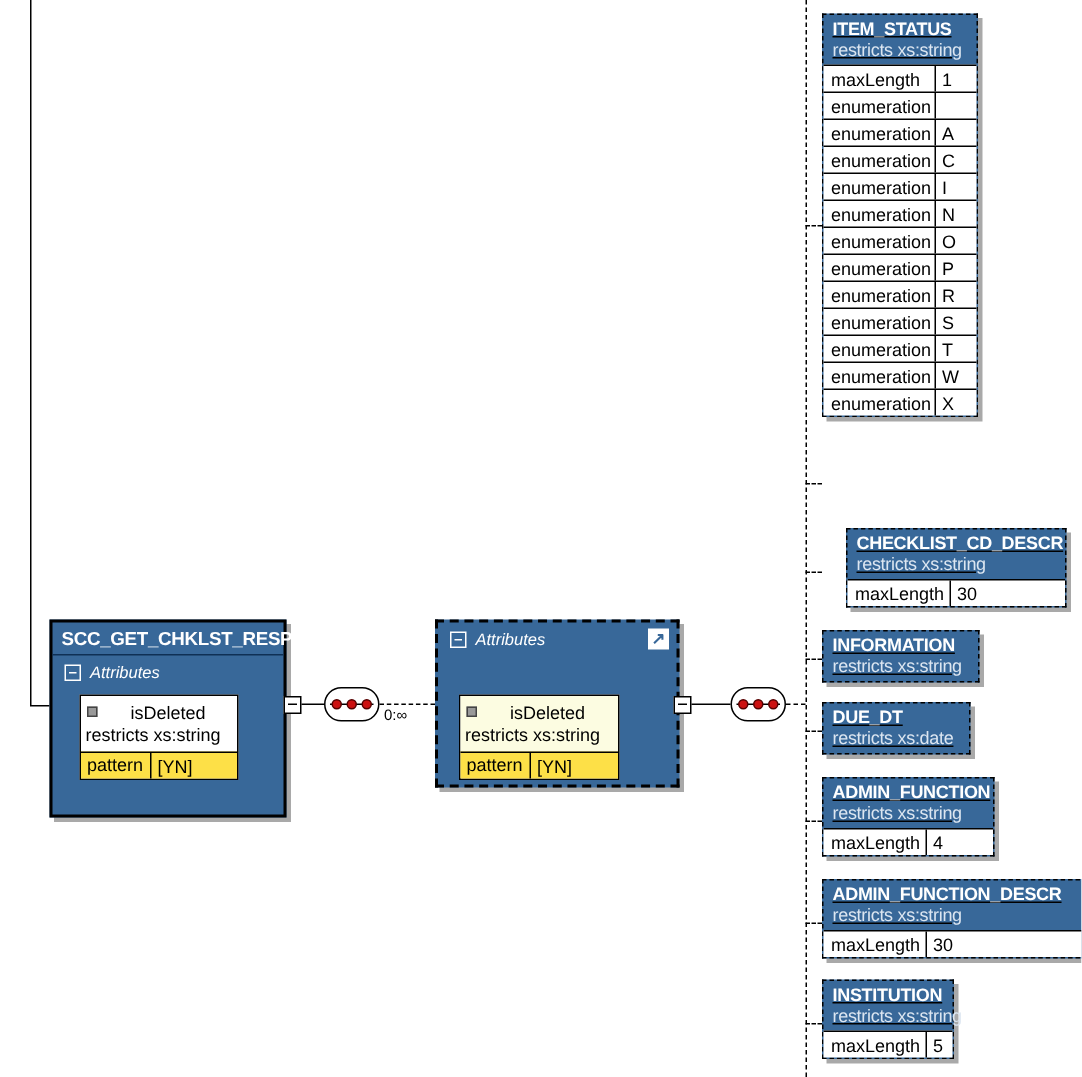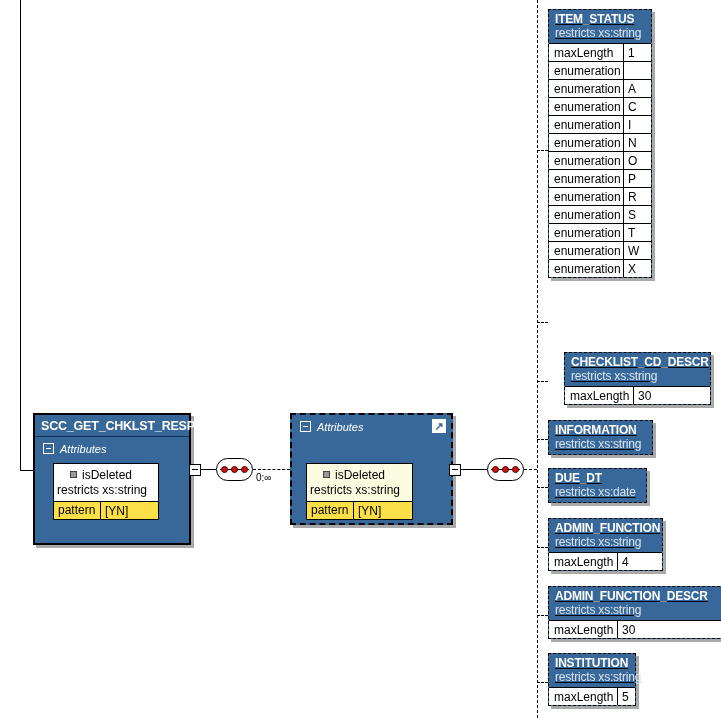--- a/index.html
+++ b/index.html
@@ -52,21 +52,21 @@
   .reficon {
     position:absolute; top:4px; right:5px; width:14px; height:14px;
     background:#fff; color:#386899; font-size:11px; font-weight:bold;
     line-height:14px; text-align:center;
   }
 
   .attrbox { position:absolute; border:1px solid #000; background:#fff; font-size:12px; color:#000; }
   .asec { padding:2px 0 3px 0; }
   .asec.yellow { background:#FCFCE1; }
   .asec.white  { background:#fff; }
-  .aname { height:17px; display:flex; align-items:center; gap:5px; padding-left:16px; white-space:nowrap; }
+  .aname { height:17px; display:flex; align-items:center; gap:22px; padding-left:4px; white-space:nowrap; }
   .amarker { width:7px; height:7px; background:#999; border:1px solid #444; display:inline-block; }
   .afacet { height:15px; line-height:15px; padding-left:3px; white-space:nowrap; }
   .arow { display:flex; height:18px; border-top:1px solid #000; background:#fde047; align-items:center; }
   .arow .pname { width:47px; height:100%; line-height:17px; padding-left:4px; border-right:1px solid #000; }
   .arow .pval  { flex:1; padding-left:4px; }
 
   
   .ebox {
     position:absolute; background:#386899; border:1px dashed #000;
     box-shadow:3px 3px 0 #A9A9A9;

